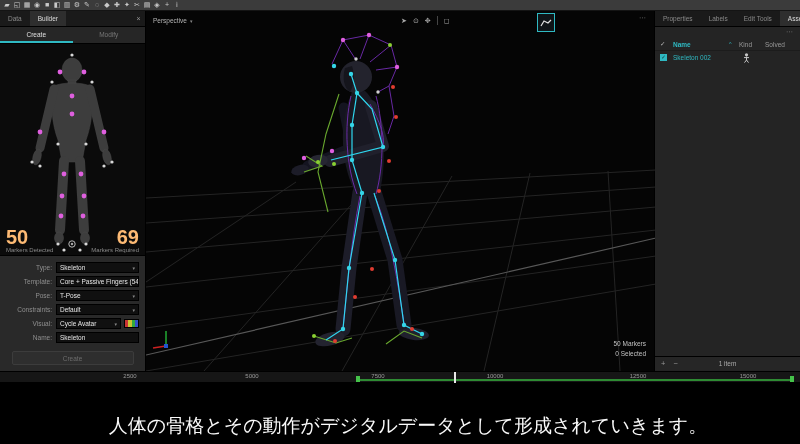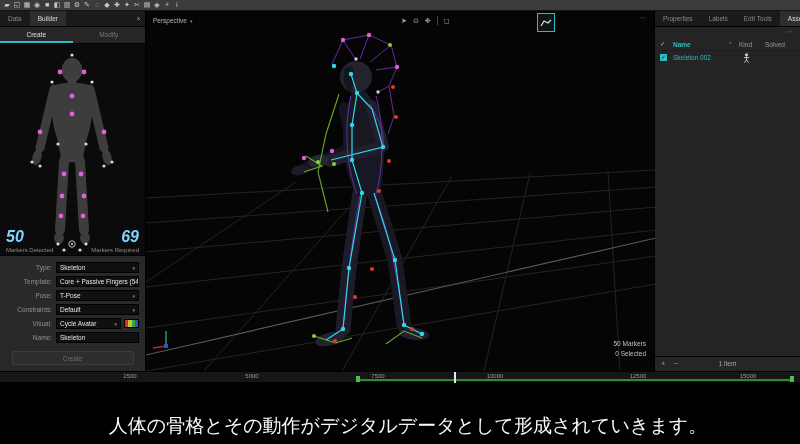--- a/index.html
+++ b/index.html
@@ -23,21 +23,21 @@
   .ptab { padding:0 8px; font-size:6.5px; color:#8a8a8a; line-height:16px; white-space:nowrap; }
   .ptab.active { background:#2e2e2e; color:#ddd; }
   .pclose { margin-left:auto; width:13px; text-align:center; color:#999; font-size:7px; line-height:16px; }
 
   
   .lp-modes { height:17px; display:flex; background:#262626; border-bottom:1px solid #000; }
   .mode { flex:1; text-align:center; font-size:6.5px; line-height:15px; color:#777; }
   .mode.active { color:#e0e0e0; border-bottom:2px solid #2fb9c2; }
   .lp-avatar { height:212px; background:#0b0b0b; position:relative; border-bottom:1px solid #000; }
   .mcount { position:absolute; bottom:2px; width:62px; }
-  .mcount .num { font-size:16px; font-weight:bold; color:#7dd3fc; line-height:20px;font-style:italic; }
+  .mcount .num { font-size:20px; font-weight:bold; color:#fdba74; line-height:20px; }
   .mcount .lbl { font-size:6px; color:#8a8a8a; }
   .mcount.left { left:6px; } .mcount.right { right:6px; text-align:right; }
   .lp-form { padding:6px 6px 0 0; }
   .frow { display:flex; align-items:center; height:11px; margin-bottom:3px; }
   .flabel { width:56px; text-align:right; font-size:6.5px; color:#8f8f8f; padding-right:4px; }
   .fdd { flex:1; height:11px; background:#101010; border:1px solid #000; display:flex; align-items:center;
          padding:0 3px; font-size:6.5px; color:#e6e6e6; white-space:nowrap; overflow:hidden; }
   .fdd .caret { margin-left:auto; font-size:5px; color:#888; }
   .swatch { width:15px; height:9px; margin-left:3px; border:1px solid #000;
             background:linear-gradient(90deg,#c93434 0 25%,#c9c234 25% 50%,#34a93c 50% 75%,#3450c9 75%); }

